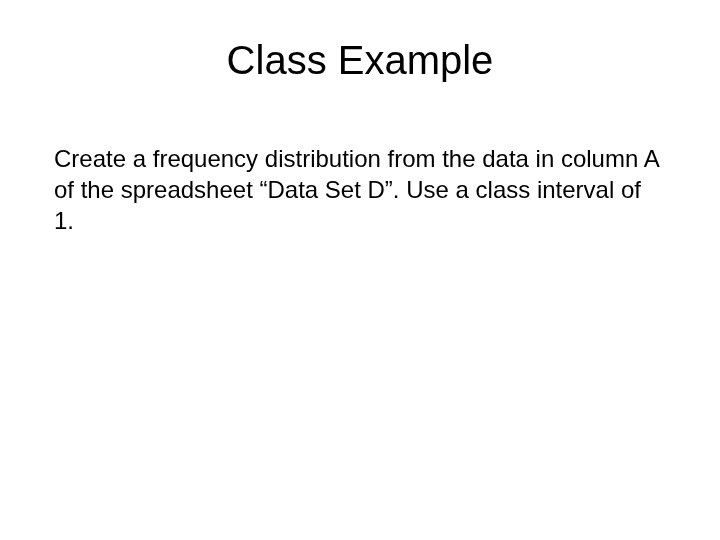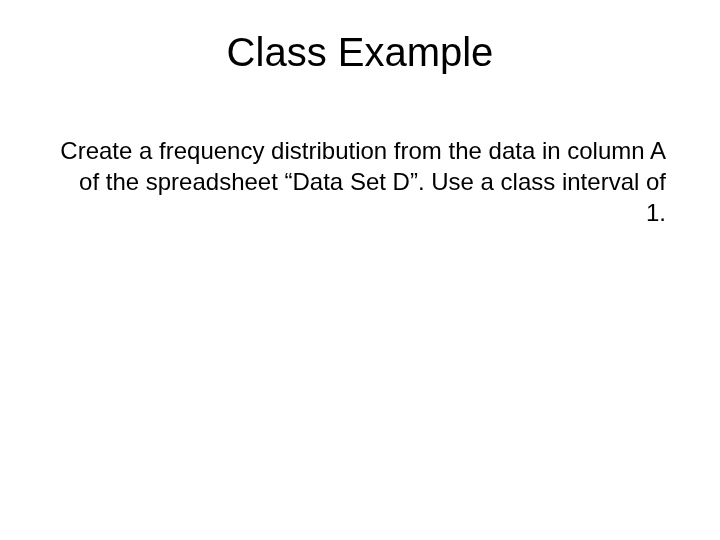--- a/index.html
+++ b/index.html
@@ -11,33 +11,33 @@
       width: 720px;
       height: 540px;
       background: #ffffff;
       font-family: Arial, Helvetica, sans-serif;
       color: #000000;
       overflow: hidden;
     }
     .slide {
       width: 100%;
       height: 100%;
-      padding: 22px 50px;
+      padding: 30px 50px;
     }
     .title {
       font-size: 40px;
       font-weight: normal;
       text-align: center;
       margin-top: 8px;
       margin-bottom: 60px;
     }
     .body-text {
       font-size: 24px;
       line-height: 1.3;
-      text-align: right;
+      text-align: left;
       padding: 0 4px;
     }
   </style>
 </head>
 <body>
 
 <div class="slide">
   <h1 class="title">Class Example</h1>
   <p class="body-text">Create a frequency distribution from the data in column A of the spreadsheet “Data Set D”.  Use a class interval of 1.</p>
 </div>

